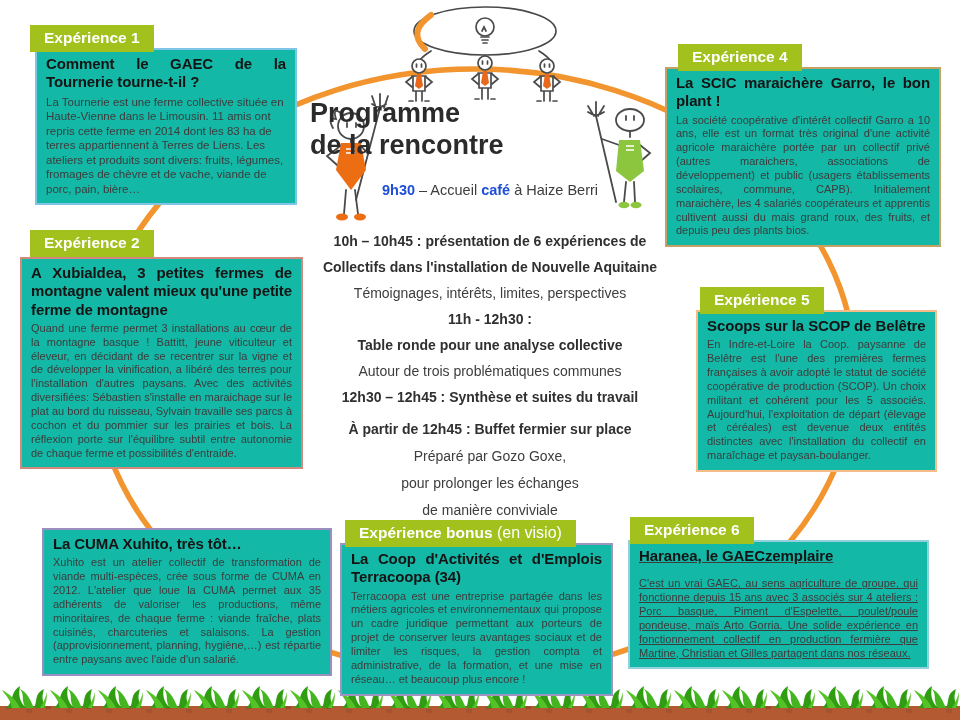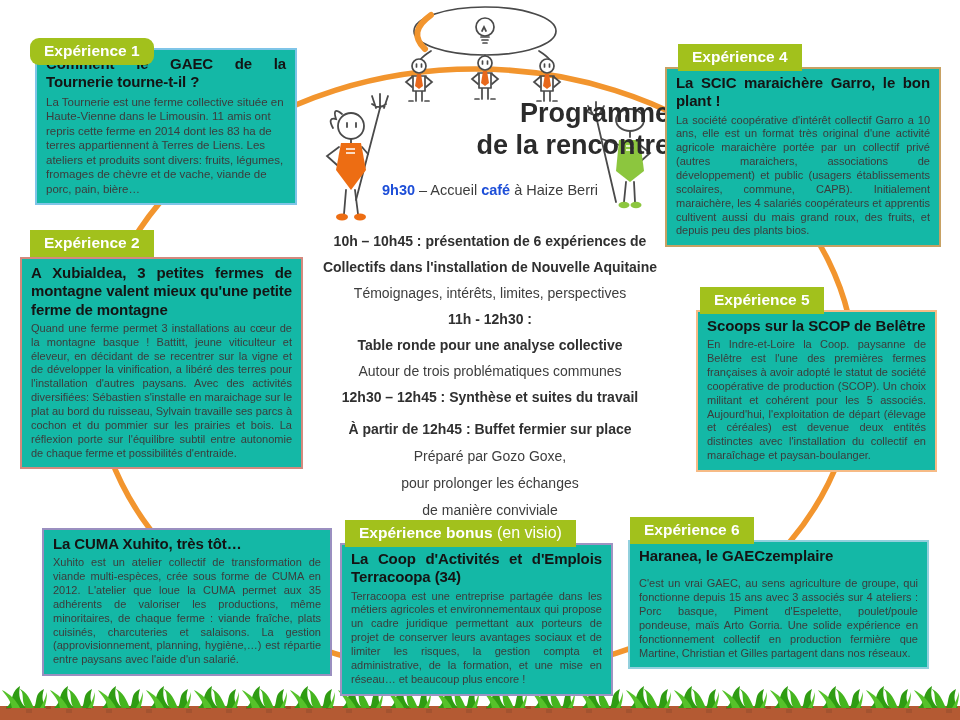--- a/index.html
+++ b/index.html
@@ -36,21 +36,21 @@
   .b-exp2{border-color:#d4897e;}
   .b-exp3{border-color:#9a8fc0;}
   .b-exp4{border-color:#c7a163;}
   .b-exp5{border-color:#f6bb86;}
   .b-exp6{border-color:#92d0dd;}
   .b-bonus{border-color:#9f93c2;}
 
   
   .center-title{
     position:absolute;left:310px;top:98px;width:360px;z-index:2;
-    text-align:right;font-size:27px;font-weight:bold;color:#2b2b2b;line-height:1.18;
+    text-align:left;font-size:27px;font-weight:bold;color:#2b2b2b;line-height:1.18;
   }
   .welcome{
     position:absolute;left:300px;top:182px;width:380px;z-index:2;
     text-align:center;font-size:14.5px;color:#3d3d3d;
   }
   .welcome b{color:#1d4ed8;}
   .schedule{
     position:absolute;left:290px;top:228px;width:400px;z-index:2;text-align:center;
   }
   .schedule .line{font-size:14px;line-height:26px;white-space:nowrap;color:#3d3d3d;}
@@ -176,21 +176,21 @@
     <div class="line b">12h30 – 12h45 : Synthèse et suites du travail</div>
   </div>
 
   <div class="buffet">
     <div class="line b">À partir de 12h45 : Buffet fermier sur place</div>
     <div class="line">Préparé par Gozo Goxe,</div>
     <div class="line">pour prolonger les échanges</div>
     <div class="line">de manière conviviale</div>
   </div>
 
-  <div class="explabel" style="left:30px;top:38px;border-radius:9px;">
+  <div class="explabel" style="left:30px;top:25px;">
     <span>Expérience 1</span>
   </div>
   <div class="expbox ragged b-exp1" style="left:35px;top:48px;width:262px;">
     <h3>Comment le GAEC de la Tournerie tourne-t-il ?</h3>
     <p>La Tournerie est une ferme collective située en Haute-Vienne dans le Limousin. 11 amis ont repris cette ferme en 2014 dont les 83 ha de terres appartiennent à Terres de Liens. Les ateliers et produits sont divers: fruits, légumes, fromages de chèvre et de vache, viande de porc, pain, bière…</p>
   </div>
 
   <div class="explabel" style="left:30px;top:230px;">
     <span>Expérience 2</span>
   </div>
@@ -216,21 +216,21 @@
     <span>Expérience 5</span>
   </div>
   <div class="expbox b-exp5" style="left:696px;top:310px;width:241px;">
     <h3>Scoops sur la SCOP de Belêtre</h3>
     <p>En Indre-et-Loire la Coop. paysanne de Belêtre est l'une des premières fermes françaises à avoir adopté le statut de société coopérative de production (SCOP). Un choix militant et cohérent pour les 5 associés. Aujourd'hui, l'exploitation de départ (élevage et céréales) est devenue deux entités distinctes avec l'installation du collectif en maraîchage et paysan-boulanger.</p>
   </div>
 
   <div class="explabel" style="left:630px;top:517px;">
     <span>Expérience 6</span>
   </div>
-  <div class="expbox gap-title b-exp6" style="left:628px;top:540px;width:301px;">
+  <div class="expbox gap-title b-exp6" style="left:628px;top:540px;width:301px;text-decoration:underline;">
     <h3>Haranea, le GAECzemplaire</h3>
     <p>C'est un vrai GAEC, au sens agriculture de groupe, qui fonctionne depuis 15 ans avec 3 associés sur 4 ateliers : Porc basque, Piment d'Espelette, poulet/poule pondeuse, maïs Arto Gorria. Une solide expérience en fonctionnement collectif en production fermière que Martine, Christian et Gilles partagent dans nos réseaux.</p>
   </div>
 
   <div class="explabel" style="left:345px;top:520px;">
     <span>Expérience bonus</span><span class="suffix"> (en visio)</span>
   </div>
   <div class="expbox b-bonus" style="left:340px;top:543px;width:273px;">
     <h3>La Coop d'Activités et d'Emplois Terracoopa (34)</h3>
     <p>Terracoopa est une entreprise partagée dans les métiers agricoles et environnementaux qui propose un cadre juridique permettant aux porteurs de projet de conserver leurs avantages sociaux et de limiter les risques, la gestion compta et administrative, de la formation, et une mise en réseau… et beaucoup plus encore !</p>

